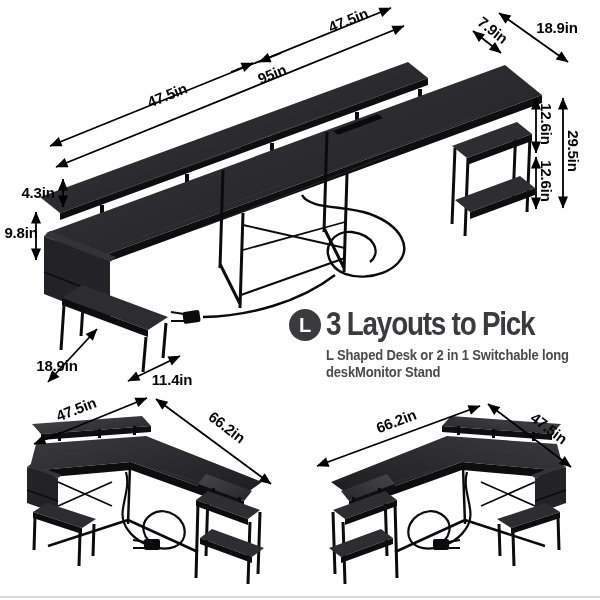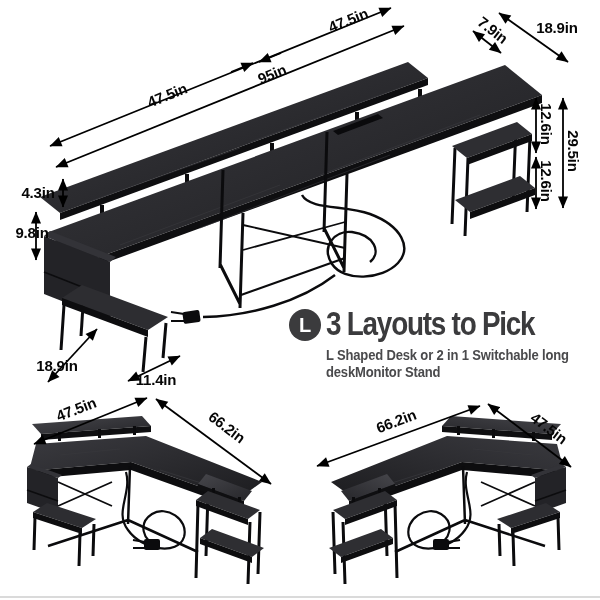--- a/index.html
+++ b/index.html
@@ -157,23 +157,23 @@
       <line x1="488" y1="404" x2="571" y2="467" marker-start="url(#ah)" marker-end="url(#ah)"></line>
     </g>
   </svg>
 
   <div class="dim" style="left:167px;top:95px;--r:-22deg">47.5in</div>
   <div class="dim" style="left:348px;top:20px;--r:-22deg">47.5in</div>
   <div class="dim" style="left:272px;top:74px;--r:-22deg">95in</div>
   <div class="dim" style="left:493px;top:30px;--r:38deg">7.9in</div>
   <div class="dim" style="left:557px;top:27px">18.9in</div>
   <div class="dim" style="left:38px;top:192px">4.3in</div>
-  <div class="dim" style="left:32px;top:232px">9.8in</div>
+  <div class="dim" style="left:21px;top:232px">9.8in</div>
   <div class="dim" style="left:57px;top:365px">18.9in</div>
-  <div class="dim" style="left:156px;top:379px">11.4in</div>
+  <div class="dim" style="left:172px;top:379px">11.4in</div>
   <div class="dim" style="left:546px;top:124px;--r:90deg">12.6in</div>
   <div class="dim" style="left:546px;top:181px;--r:90deg">12.6in</div>
   <div class="dim" style="left:573px;top:151px;--r:90deg">29.5in</div>
   <div class="dim" style="left:76px;top:409px;--r:-21deg">47.5in</div>
   <div class="dim" style="left:227px;top:427px;--r:37deg">66.2in</div>
   <div class="dim" style="left:396px;top:421px;--r:-21deg">66.2in</div>
   <div class="dim" style="left:549px;top:428px;--r:37deg">47.5in</div>
 
   <div class="badge">L</div>
   <div class="title">3 Layouts to Pick</div>

